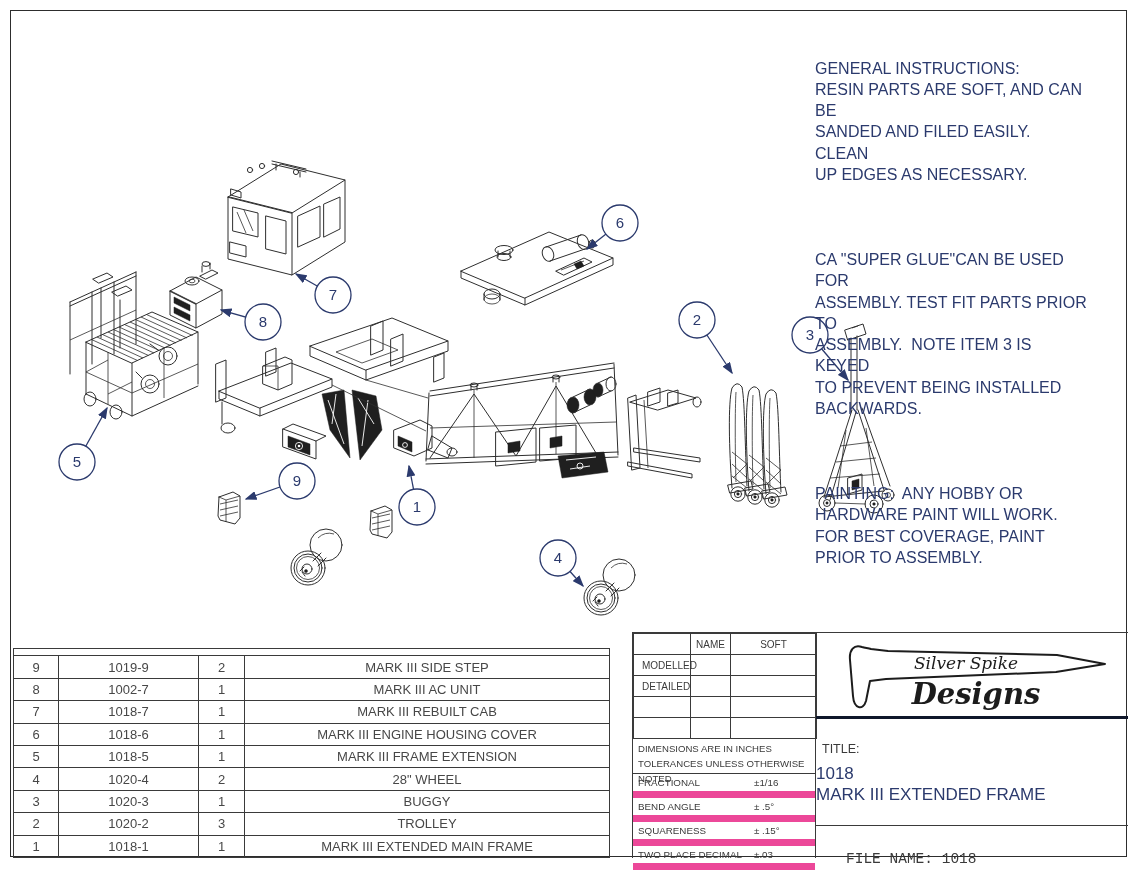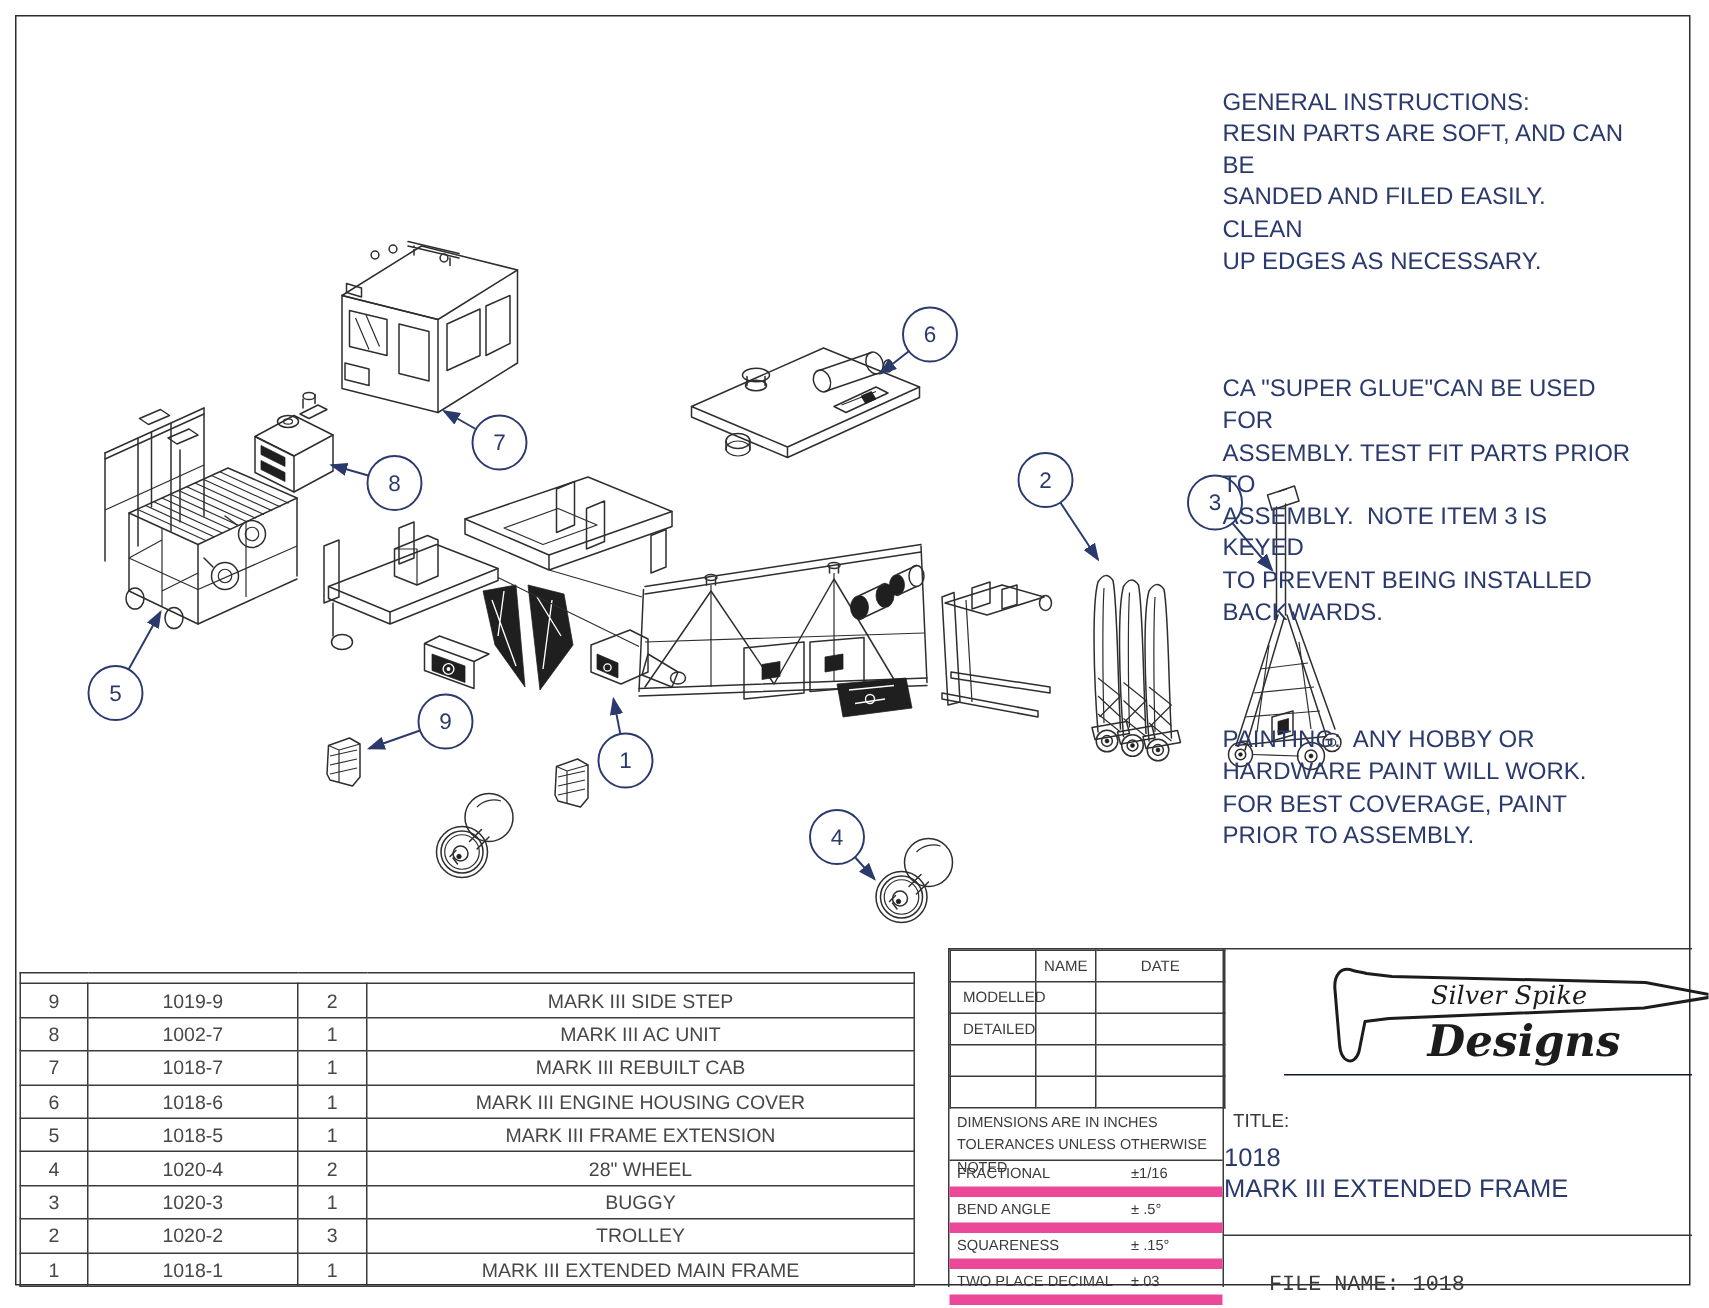--- a/index.html
+++ b/index.html
@@ -31,21 +31,21 @@
   .nd-table{width:100%;border-collapse:collapse;table-layout:fixed;font-size:10px;color:#3a3a3a;border-radius:23px;}
   .nd-table td{border:1px solid #3a3a3a;padding:0 0 0 8px;height:20px;}
   .nd-table td.ctr{text-align:center;padding:0;}
   .nd-table col.n1{width:57px;} .nd-table col.n2{width:40px;} .nd-table col.n3{width:86px;}
   .tb-notes{height:32px;border-bottom:1px solid #3a3a3a;font-size:9.6px;line-height:15px;padding:2px 0 0 5px;box-sizing:content-box;}
   .tol-row{height:17px;border-bottom:7px solid #ec4899;position:relative;font-size:9.8px;line-height:17px;}
   .tol-row:last-child{border-bottom:none;}
   .tol-label{position:absolute;left:5px;top:0;}
   .tol-value{position:absolute;left:121px;top:0;}
   .tb-right{position:absolute;left:183px;top:0;right:0;height:100%;}
-  .logo-cell{height:83px;border-bottom:1px solid #0f172a;position:relative;margin-left:40px;}
+  .logo-cell{height:83px;border-bottom:3px solid #0f172a;position:relative;}
   .logo-svg{position:absolute;left:0;top:0;}
   .logo-script{font-family:"DejaVu Serif",serif;font-style:italic;fill:#1c1c1c;text-anchor:middle;}
   .title-cell{height:88px;border-bottom:1px solid #3a3a3a;position:relative;box-sizing:border-box;margin-top:19px;}
   .title-label{position:absolute;left:6px;top:4px;font-size:12.5px;color:#3a3a3a;}
   .title-lines{text-align:left;padding-top:25px;color:#2b3a6d;font-size:17px;line-height:21px;}
   .file-cell{height:53px;position:relative;font-family:Liberation Mono, monospace;}
   .file-name{position:absolute;left:30px;top:25px;font-size:14.5px;color:#3a3a3a;}
 </style>
 </head>
 <body>
@@ -393,21 +393,21 @@
     <table class="nd-table">
       <colgroup>
           <col class="n1">
           <col class="n2">
           <col class="n3">
         </colgroup>
       <tbody>
           <tr>
         <td></td>
         <td class="ctr">NAME</td>
-        <td class="ctr">DATE</td>
+        <td class="ctr">SOFT</td>
       </tr>
       <tr>
         <td>MODELLED</td>
         <td></td>
         <td></td>
       </tr>
       <tr>
         <td>DETAILED</td>
         <td></td>
         <td></td>

